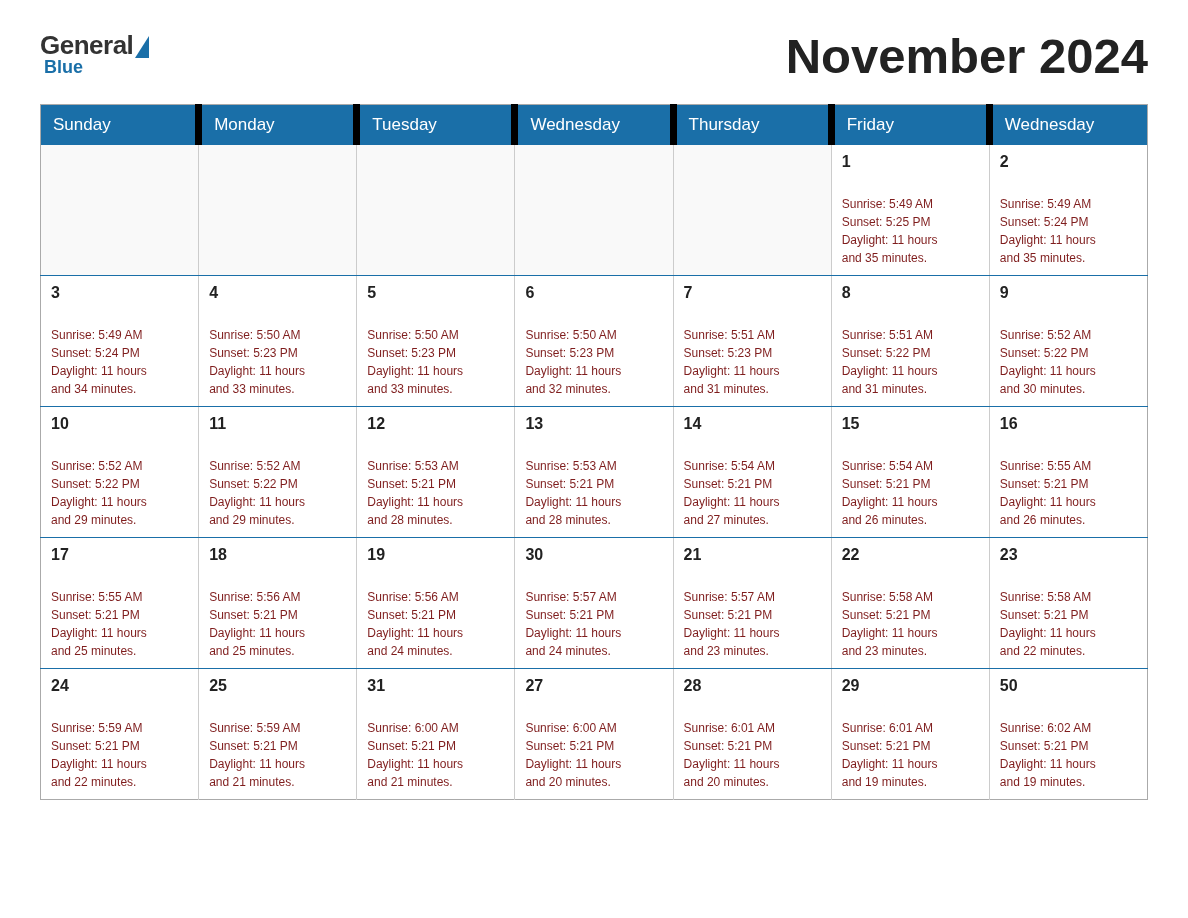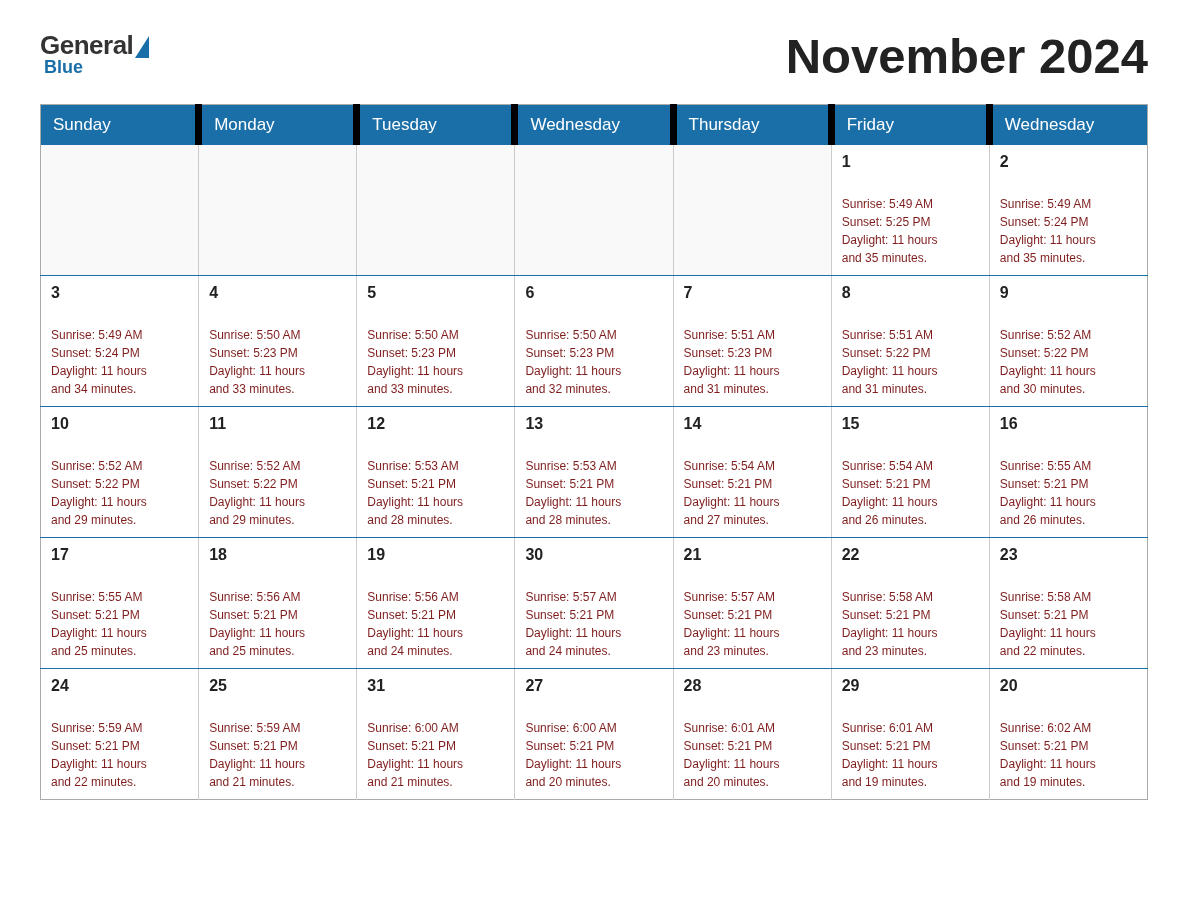--- a/index.html
+++ b/index.html
@@ -261,18 +261,18 @@
         </td>
         <td>
           <div class="day-number">28</div>
           <div class="day-info">Sunrise: 6:01 AM<br>Sunset: 5:21 PM<br>Daylight: 11 hours<br>and 20 minutes.</div>
         </td>
         <td>
           <div class="day-number">29</div>
           <div class="day-info">Sunrise: 6:01 AM<br>Sunset: 5:21 PM<br>Daylight: 11 hours<br>and 19 minutes.</div>
         </td>
         <td>
-          <div class="day-number">20</div>
+          <div class="day-number">50</div>
           <div class="day-info">Sunrise: 6:02 AM<br>Sunset: 5:21 PM<br>Daylight: 11 hours<br>and 19 minutes.</div>
         </td>
       </tr>
     </tbody>
 </table>
 
 </body></html>

